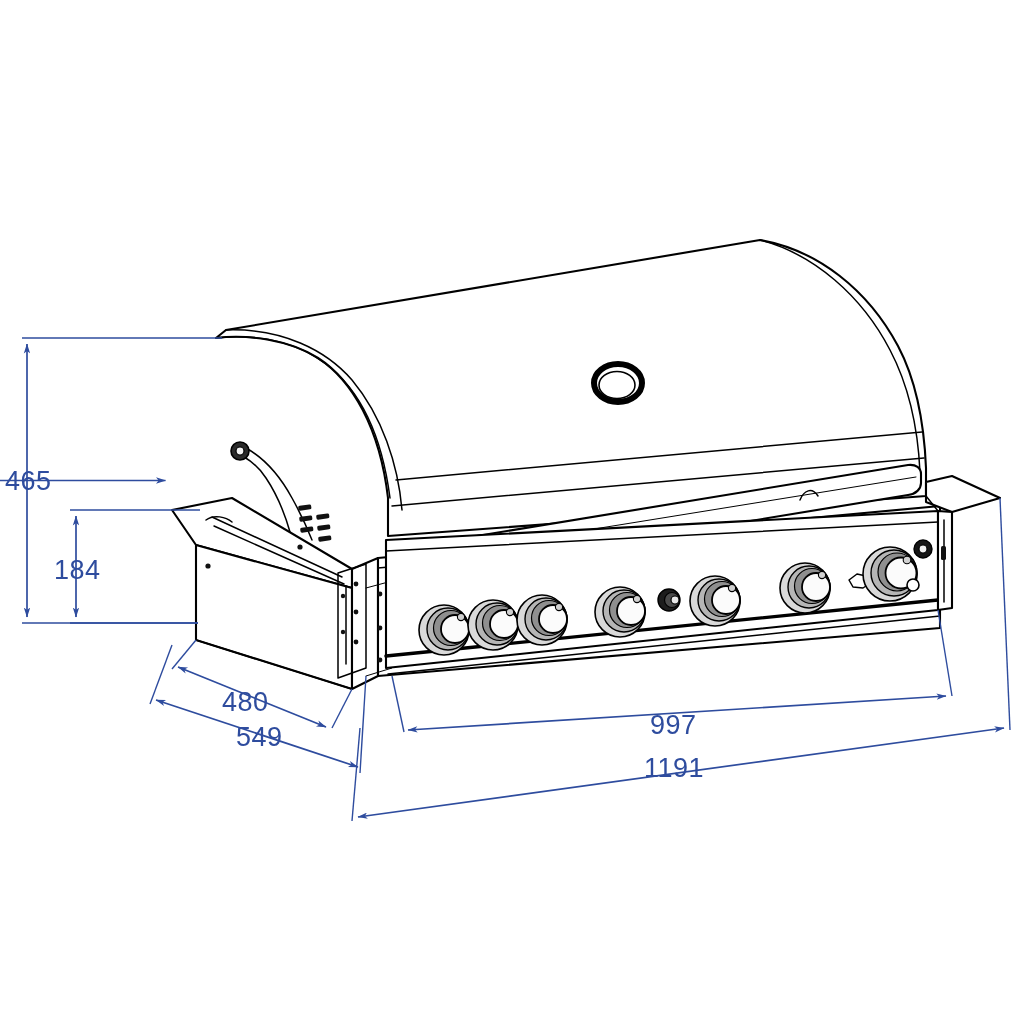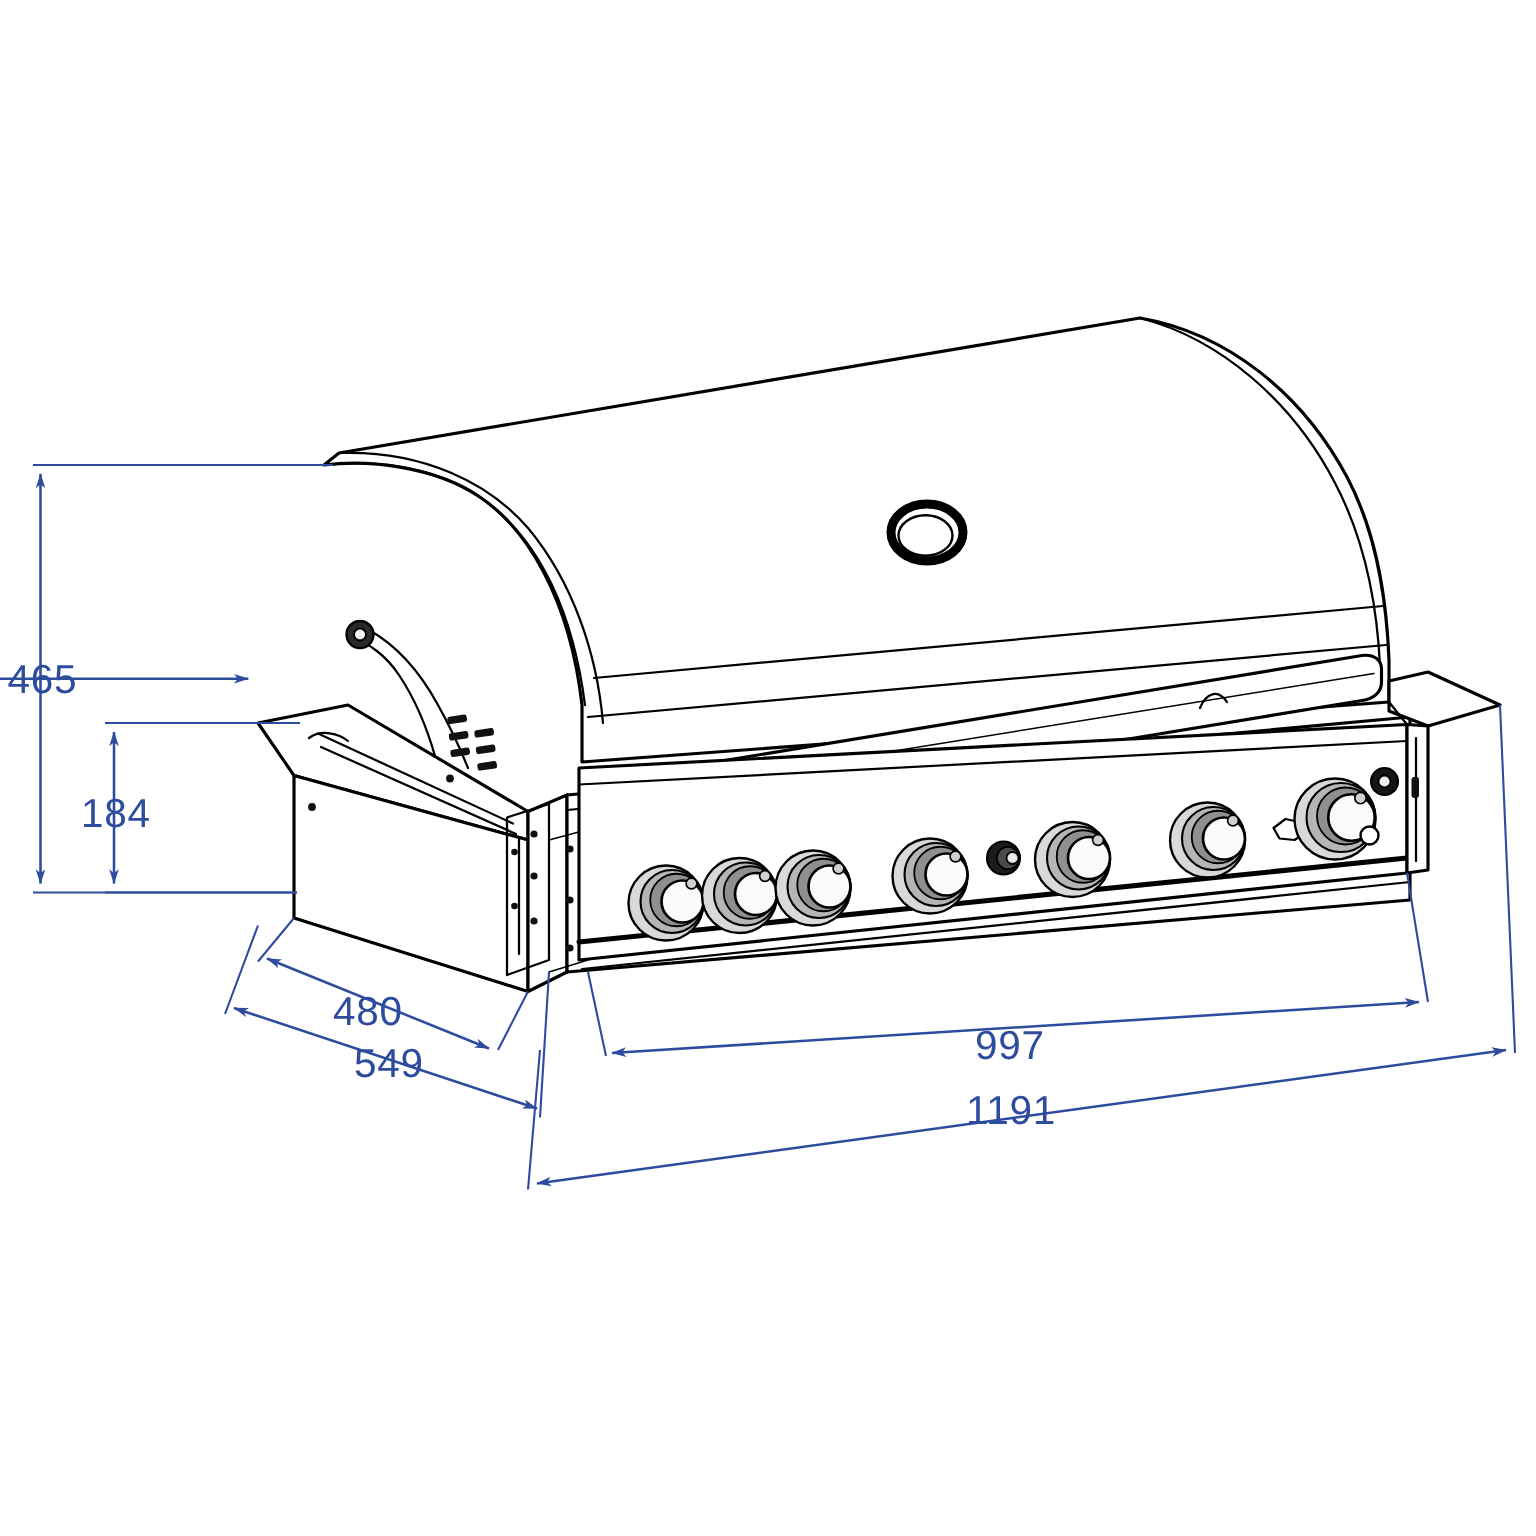--- a/index.html
+++ b/index.html
@@ -11,20 +11,21 @@
     width: 1024px;
     height: 1024px;
     font-family: "Liberation Sans", sans-serif;
     overflow: hidden;
   }
   #drawing-root {
     position: relative;
     width: 1024px;
     height: 960px;
     background: #ffffff;
+    margin-top: 28px;
   }
   svg.canvas {
     display: block;
     width: 1024px;
     height: 1024px;
   }
   .dim-text {
     font-family: "Liberation Sans", sans-serif;
     font-size: 27px;
     fill: #2e4c9e;

